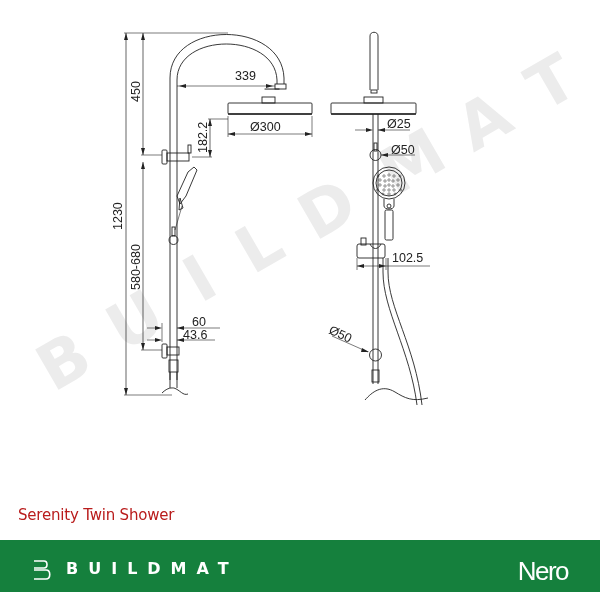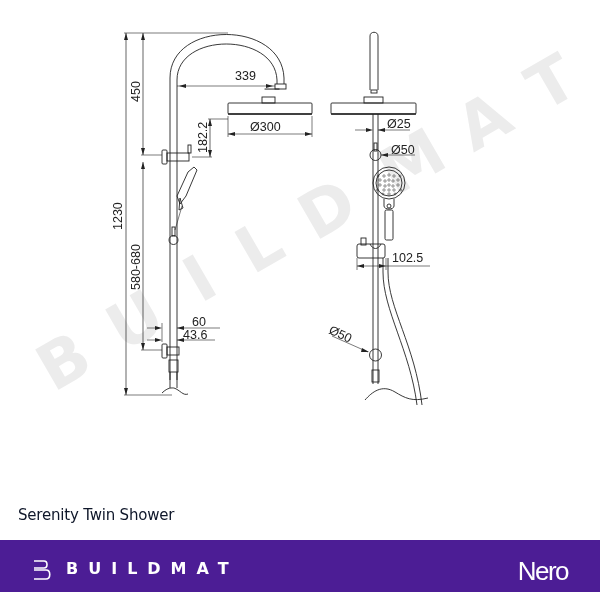--- a/index.html
+++ b/index.html
@@ -1,21 +1,21 @@
 <!DOCTYPE html>
 <html><head>
 <meta charset="utf-8">
 <style>
   html, body { margin: 0; padding: 0; }
   body { width: 600px; height: 600px; background: #ffffff; position: relative; overflow: hidden; font-family: "DejaVu Sans", sans-serif; }
   #drawing { position: absolute; left: 0; top: 0; width: 600px; height: 490px; }
   .dim { font-family: "Liberation Sans", "DejaVu Sans", sans-serif; font-size: 12.5px; fill: #222; }
   .wm { font-family: "DejaVu Sans", sans-serif; font-weight: bold; font-size: 64px; fill: #ececec; }
-  #title { position: absolute; left: 18px; top: 506px; font-family: "DejaVu Sans", sans-serif; font-size: 15px; color: #0f172a; letter-spacing: -0.2px; }
-  #footer { position: absolute; left: 0; top: 540px; width: 600px; height: 52px; background: #4c1d95; }
+  #title { position: absolute; left: 18px; top: 506px; font-family: "DejaVu Sans", sans-serif; font-size: 15px; color: #b91c1c; letter-spacing: -0.2px; }
+  #footer { position: absolute; left: 0; top: 540px; width: 600px; height: 52px; background: #15803d; }
   #brand-logo { position: absolute; left: 32px; top: 19px; width: 20px; height: 22px; }
   #brand-name { position: absolute; left: 66px; top: 19px; color: #fff; font-family: "DejaVu Sans", sans-serif; font-weight: bold; font-size: 16px; letter-spacing: 10px; }
   #partner { position: absolute; right: 32px; top: 16px; color: #fff; font-family: "Liberation Sans", sans-serif; font-size: 26px; letter-spacing: -1.5px; }
 </style>
 </head>
 <body>
 
 <svg id="drawing" viewBox="0 0 600 490" xmlns="http://www.w3.org/2000/svg">
 
   <g>

